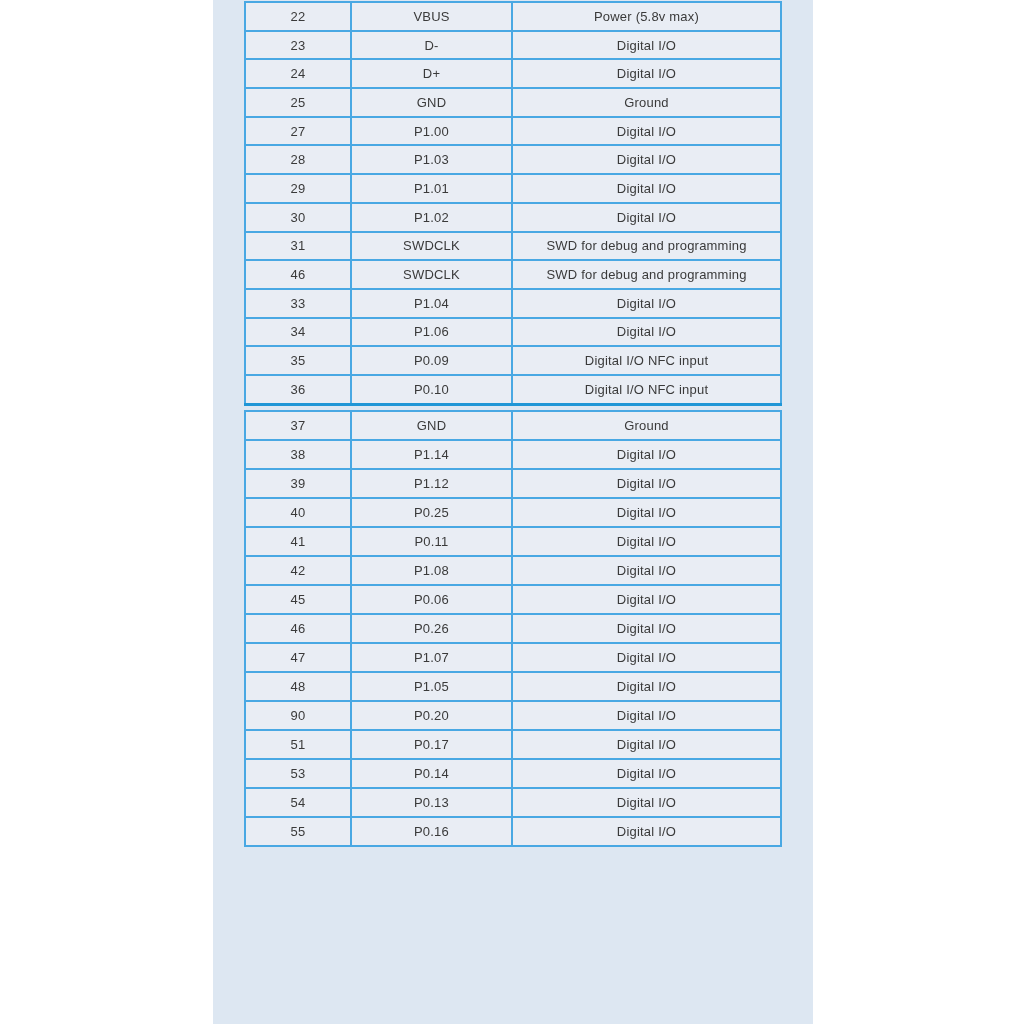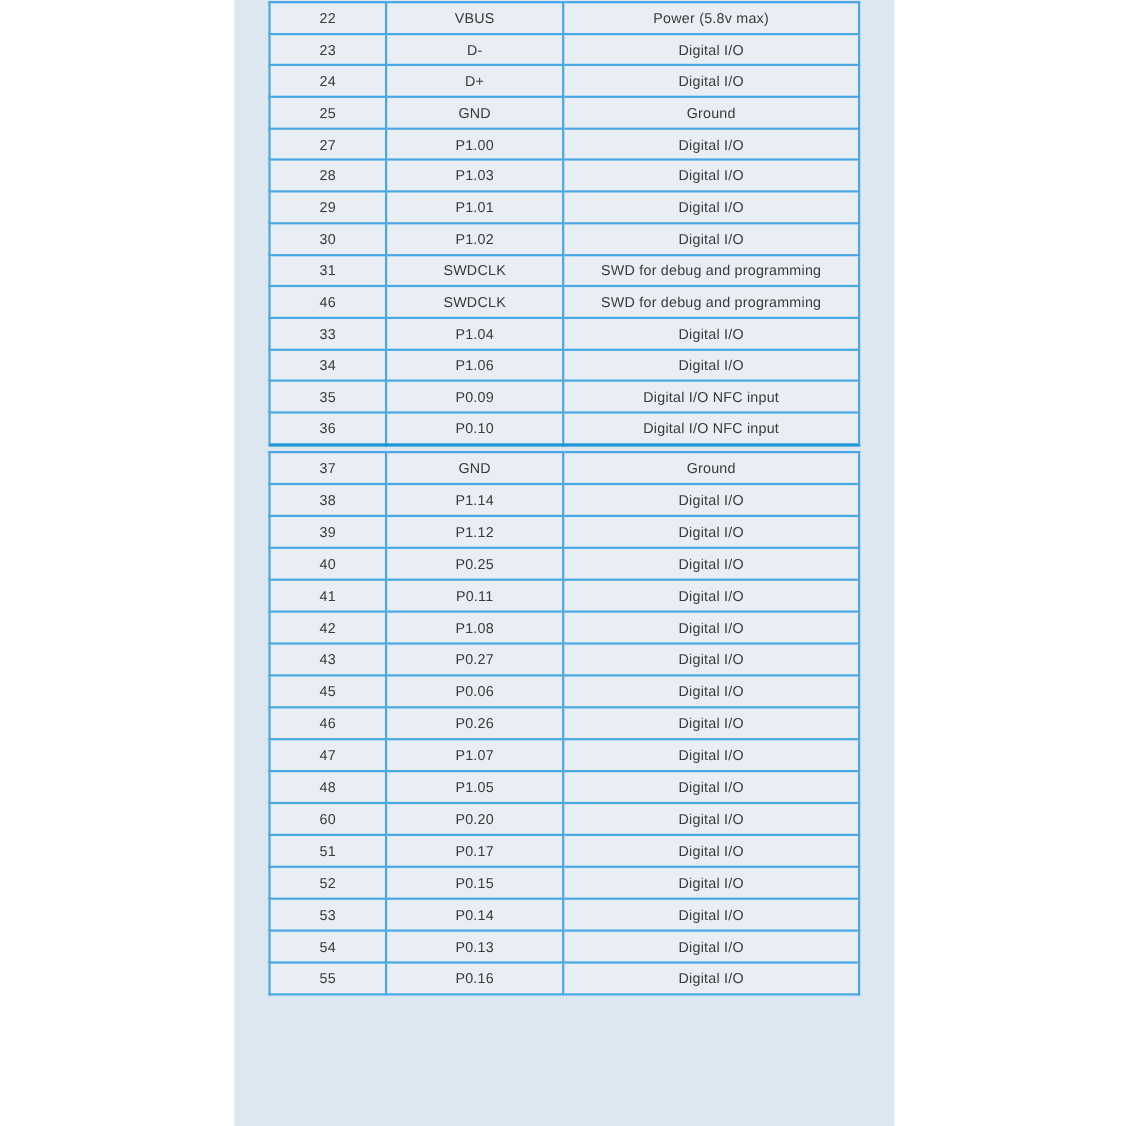--- a/index.html
+++ b/index.html
@@ -156,57 +156,47 @@
             <td>41</td>
             <td>P0.11</td>
             <td>Digital I/O</td>
           </tr>
           <tr>
             <td>42</td>
             <td>P1.08</td>
             <td>Digital I/O</td>
           </tr>
           <tr>
-            <td>43</td>
-            <td>P0.27</td>
-            <td>Digital I/O</td>
-          </tr>
-          <tr>
             <td>45</td>
             <td>P0.06</td>
             <td>Digital I/O</td>
           </tr>
           <tr>
             <td>46</td>
             <td>P0.26</td>
             <td>Digital I/O</td>
           </tr>
           <tr>
             <td>47</td>
             <td>P1.07</td>
             <td>Digital I/O</td>
           </tr>
           <tr>
             <td>48</td>
             <td>P1.05</td>
             <td>Digital I/O</td>
           </tr>
           <tr>
-            <td>60</td>
+            <td>90</td>
             <td>P0.20</td>
             <td>Digital I/O</td>
           </tr>
           <tr>
             <td>51</td>
             <td>P0.17</td>
-            <td>Digital I/O</td>
-          </tr>
-          <tr>
-            <td>52</td>
-            <td>P0.15</td>
             <td>Digital I/O</td>
           </tr>
           <tr>
             <td>53</td>
             <td>P0.14</td>
             <td>Digital I/O</td>
           </tr>
           <tr>
             <td>54</td>
             <td>P0.13</td>

